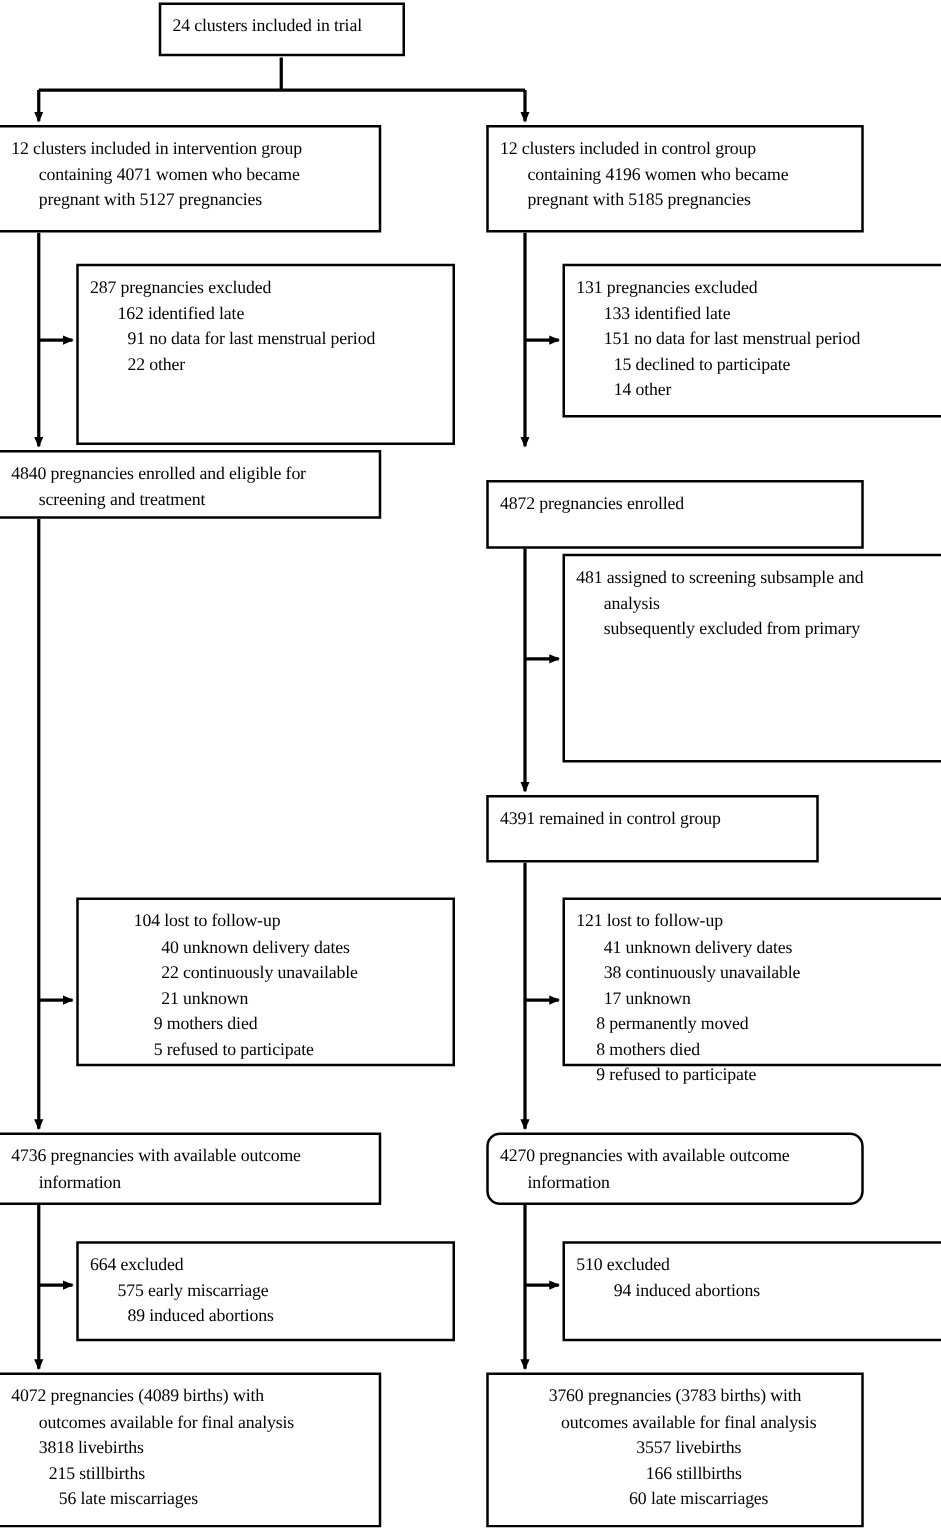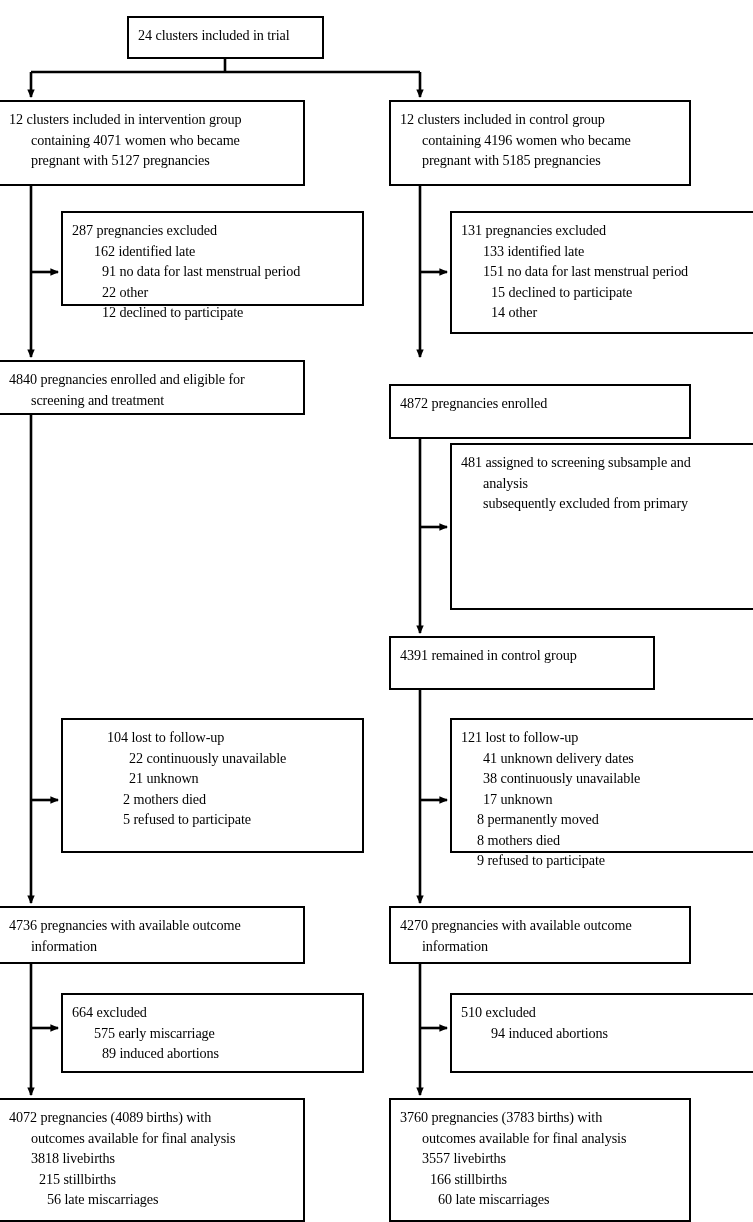--- a/index.html
+++ b/index.html
@@ -67,39 +67,38 @@
 
       <path d="M420,690 L420,903" marker-end="url(#arrowhead)"></path>
       <path d="M420,800 L447,800" marker-end="url(#arrowhead)"></path>
 
       <path d="M420,964 L420,1095" marker-end="url(#arrowhead)"></path>
       <path d="M420,1028 L447,1028" marker-end="url(#arrowhead)"></path>
     </g>
   </svg>
 
   <div class="node-layer">
-      <div class="node" style="left: 127px; top: 16px; width: 197px; height: 43px;">
+      <div class="node" style="left: 127px; top: 2px; width: 197px; height: 43px;">
         <span class="line ind-0">24 clusters included in trial</span>
       </div>
       <div class="node" style="left: -2px; top: 100px; width: 307px; height: 86px;">
         <span class="line ind-0">12 clusters included in intervention group</span>
         <span class="line ind-1">containing 4071 women who became</span>
         <span class="line ind-1">pregnant with 5127 pregnancies</span>
       </div>
       <div class="node" style="left: 389px; top: 100px; width: 302px; height: 86px;">
         <span class="line ind-0">12 clusters included in control group</span>
         <span class="line ind-1">containing 4196 women who became</span>
         <span class="line ind-1">pregnant with 5185 pregnancies</span>
       </div>
-      <div class="node" style="left: 61px; top: 211px; width: 303px; height: 95px;">
+      <div class="node" style="left: 61px; top: 211px; width: 303px; height: 145px;">
         <span class="line ind-0">287 pregnancies excluded</span>
         <span class="line ind-1">162 identified late</span>
         <span class="line ind-2">91 no data for last menstrual period</span>
         <span class="line ind-2">22 other</span>
-        <span class="line ind-2">12 declined to participate</span>
       </div>
       <div class="node" style="left: 450px; top: 211px; width: 305px; height: 123px;">
         <span class="line ind-0">131 pregnancies excluded</span>
         <span class="line ind-1">133 identified late</span>
         <span class="line ind-1">151 no data for last menstrual period</span>
         <span class="line ind-2">15 declined to participate</span>
         <span class="line ind-2">14 other</span>
       </div>
       <div class="node" style="left: -2px; top: 360px; width: 307px; height: 55px;">
         <span class="line ind-0">4840 pregnancies enrolled and eligible for</span>
@@ -111,59 +110,60 @@
       <div class="node" style="left: 450px; top: 443px; width: 305px; height: 167px;">
         <span class="line ind-0">481 assigned to screening subsample and</span>
         <span class="line ind-1">analysis</span>
         <span class="line ind-1">subsequently excluded from primary</span>
       </div>
       <div class="node" style="left: 389px; top: 636px; width: 266px; height: 54px;">
         <span class="line ind-0">4391 remained in control group</span>
       </div>
       <div class="node" style="left: 61px; top: 718px; width: 303px; height: 135px; padding-left: 44px;">
         <span class="line ind-0">104 lost to follow-up</span>
+        <span class="line ind-1">40 unknown delivery dates</span>
         <span class="line ind-1">22 continuously unavailable</span>
         <span class="line ind-1">21 unknown</span>
-        <span class="line ind-3">2 mothers died</span>
+        <span class="line ind-3">9 mothers died</span>
         <span class="line ind-3">5 refused to participate</span>
       </div>
       <div class="node" style="left: 450px; top: 718px; width: 305px; height: 135px;">
         <span class="line ind-0">121 lost to follow-up</span>
         <span class="line ind-1">41 unknown delivery dates</span>
         <span class="line ind-1">38 continuously unavailable</span>
         <span class="line ind-1">17 unknown</span>
         <span class="line ind-3">8 permanently moved</span>
         <span class="line ind-3">8 mothers died</span>
         <span class="line ind-3">9 refused to participate</span>
       </div>
       <div class="node" style="left: -2px; top: 906px; width: 307px; height: 58px;">
         <span class="line ind-0">4736 pregnancies with available outcome</span>
         <span class="line ind-1">information</span>
       </div>
-      <div class="node" style="left: 389px; top: 906px; width: 302px; height: 58px;">
+      <div class="node" style="left: 389px; top: 906px; width: 302px; height: 58px; border-radius: 11px;">
         <span class="line ind-0">4270 pregnancies with available outcome</span>
         <span class="line ind-1">information</span>
       </div>
       <div class="node" style="left: 61px; top: 993px; width: 303px; height: 80px;">
         <span class="line ind-0">664 excluded</span>
         <span class="line ind-1">575 early miscarriage</span>
         <span class="line ind-2">89 induced abortions</span>
       </div>
       <div class="node" style="left: 450px; top: 993px; width: 305px; height: 80px;">
         <span class="line ind-0">510 excluded</span>
         <span class="line ind-2">94 induced abortions</span>
       </div>
       <div class="node" style="left: -2px; top: 1098px; width: 307px; height: 124px;">
         <span class="line ind-0">4072 pregnancies (4089 births) with</span>
         <span class="line ind-1">outcomes available for final analysis</span>
         <span class="line ind-1">3818 livebirths</span>
         <span class="line ind-2">215 stillbirths</span>
         <span class="line ind-4">56 late miscarriages</span>
       </div>
-      <div class="node" style="left: 389px; top: 1098px; width: 302px; height: 124px;">
+      <div class="node" style="left: 389px; top: 1098px; width: 302px; height: 124px; text-align: center;">
         <span class="line ind-0">3760 pregnancies (3783 births) with</span>
         <span class="line ind-1">outcomes available for final analysis</span>
         <span class="line ind-1">3557 livebirths</span>
         <span class="line ind-2">166 stillbirths</span>
         <span class="line ind-4">60 late miscarriages</span>
       </div>
     </div>
 </div>
 
 </body></html>

